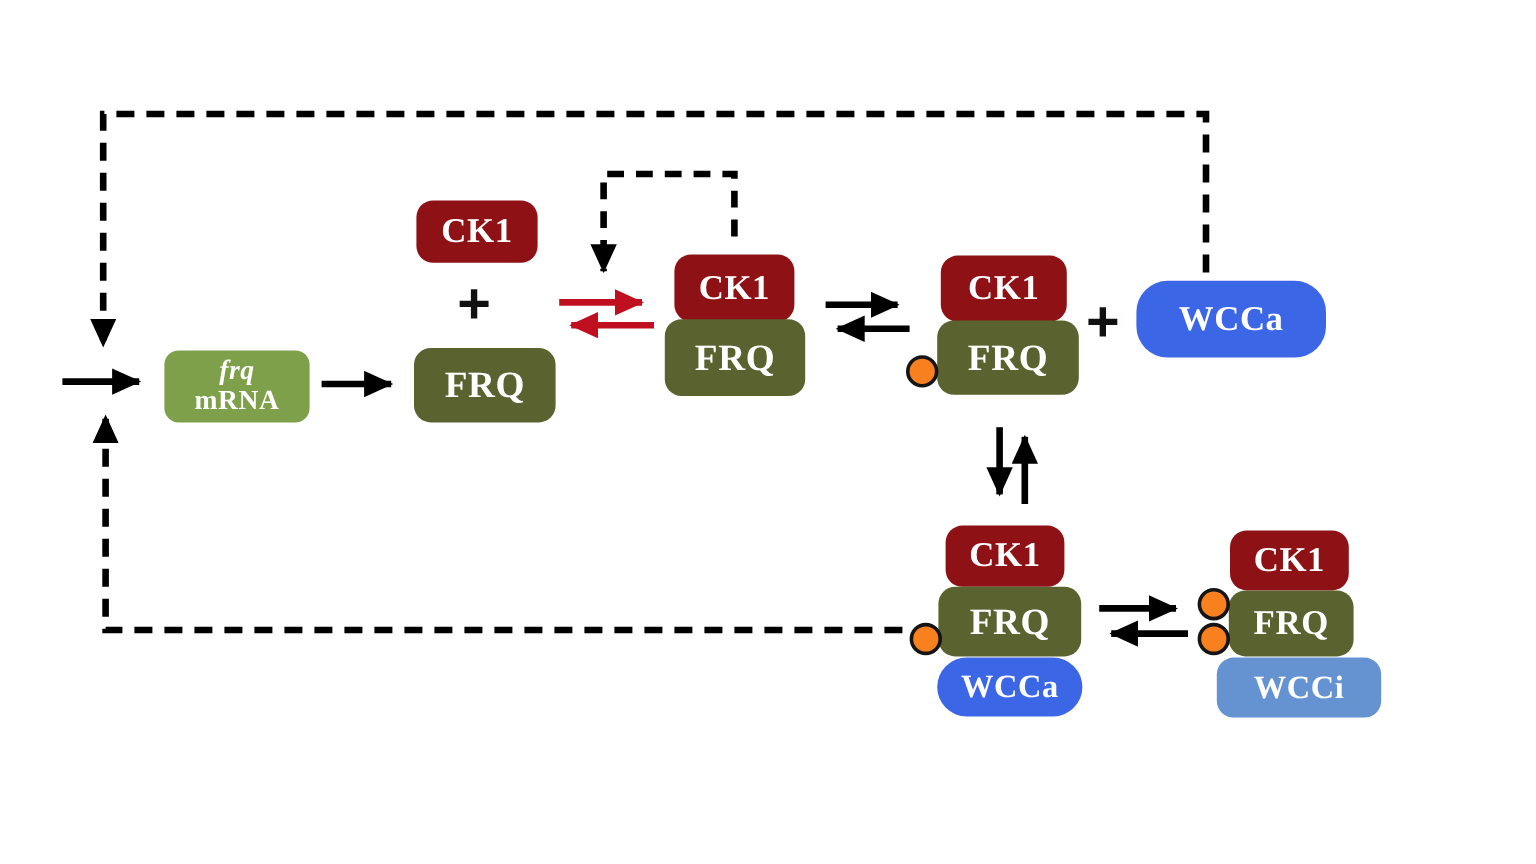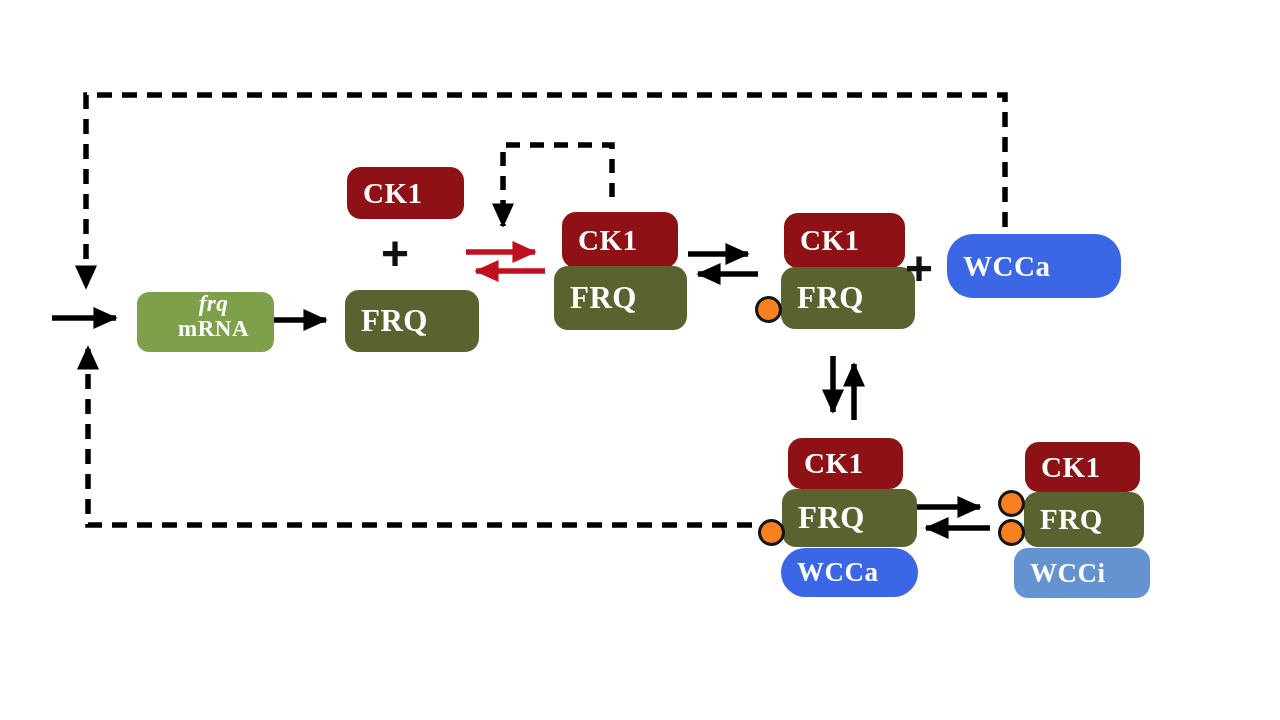--- a/index.html
+++ b/index.html
@@ -8,25 +8,24 @@
     width:1280px;height:720px;
     background:#ffffff;
     overflow:hidden;
     font-family:"Liberation Serif", serif;
   }
   #arrows{position:absolute;left:0;top:0;width:1280px;height:720px;}
   .box{
     position:absolute;
     border-radius:14px;
     color:#ffffff;
-    display:flex;align-items:center;
+    display:flex;align-items:center;justify-content:center;
     font-weight:bold;
     letter-spacing:0.5px;
     z-index:2;
-    padding-left:16px;
   }
   .ck1{background:#8E1215;font-size:29px;}
   .frqbox{background:#5A6330;font-size:31px;}
   .mrna{background:#7EA04A;font-size:23px;line-height:1.08;text-align:center;flex-direction:column;border-radius:12px;}
   .mrna .it{font-style:italic;}
   .wcca{background:#3B66E6;font-size:29px;border-radius:26px;}
   .wcci{background:#6593D2;font-size:29px;}
   .plus{
     position:absolute;color:#111;
     font-family:"Liberation Sans", sans-serif;
@@ -121,19 +120,19 @@
     <span>WCCa</span>
   </div>
   <div class="phos" style="left:758px;top:519px;"></div>
 
   <div class="box ck1" style="left:1025px;top:442px;width:99px;height:50px;">
     <span>CK1</span>
   </div>
   <div class="box frqbox" style="left:1024px;top:492px;width:104px;height:55px;font-size:29px;">
     <span>FRQ</span>
   </div>
-  <div class="box wcci" style="left:1014px;top:548px;width:120px;height:50px;font-size:27px;">
+  <div class="box wcci" style="left:1014px;top:548px;width:137px;height:50px;font-size:27px;">
     <span>WCCi</span>
   </div>
   <div class="phos" style="left:998px;top:490px;"></div>
   <div class="phos" style="left:998px;top:519px;"></div>
 
 </div>
 
 </body></html>

